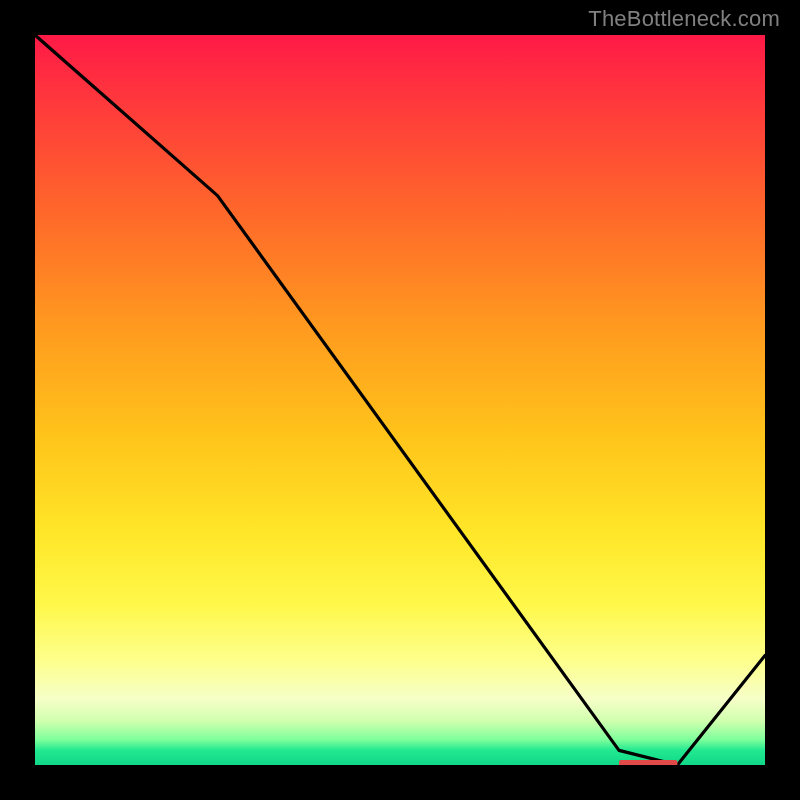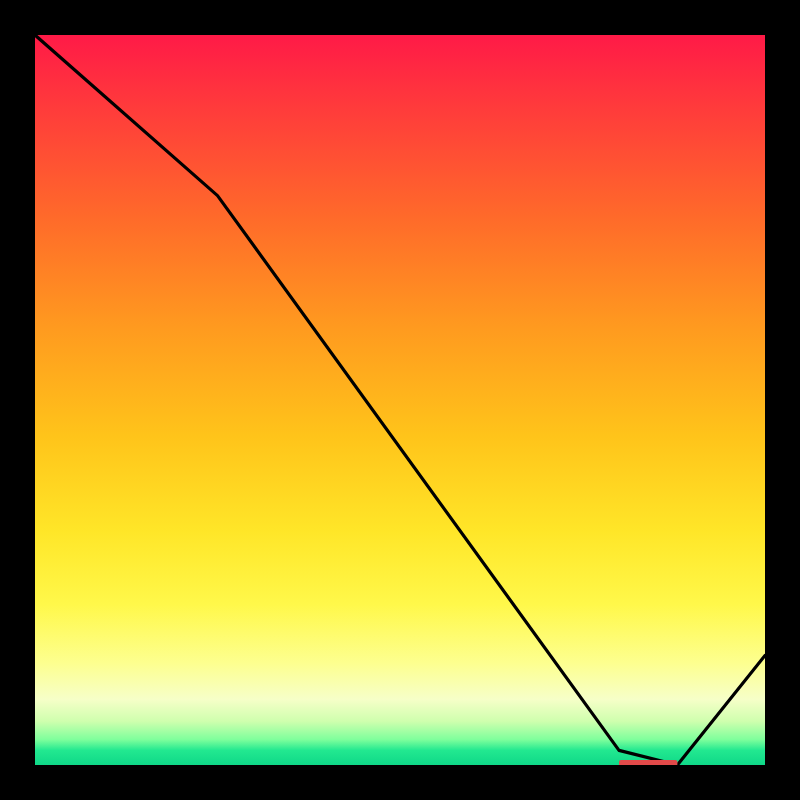--- a/index.html
+++ b/index.html
@@ -64,20 +64,21 @@
     color: #d83a3a;
     letter-spacing: 0.3px;
     white-space: nowrap;
   }
 </style>
 </head>
 <body>
 
 <div class="frame">
 
+  <div class="watermark">TheBottleneck.com</div>
 
   <div class="plot">
     <svg viewBox="0 0 730 730" preserveAspectRatio="none">
       <path id="curve-path" fill="none" stroke="#000" stroke-width="3.2" stroke-linejoin="round" stroke-linecap="round" d="M0.0 0.0 L182.5 160.6 L584.0 715.4 L642.4 730.0 L730.0 620.5"></path>
       <rect id="optimum-marker" height="6" rx="2" fill="#e24a4a" x="584.0" y="725.0" width="58.4"></rect>
     </svg>
 
     <div class="marker-label" style="left: 618.2px; top: 748px;"></div>
   </div>
 

